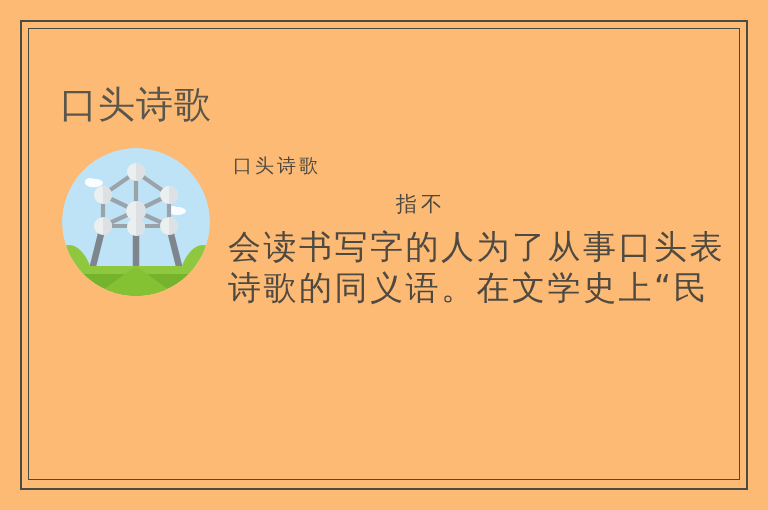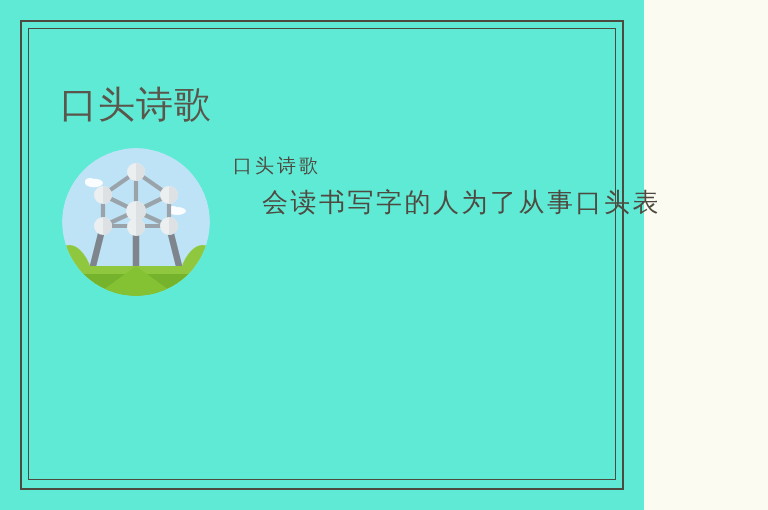--- a/index.html
+++ b/index.html
@@ -9,23 +9,23 @@
   body {
     width: 768px;
     height: 510px;
     background: #fbfbf2;
     font-family: "Liberation Sans", sans-serif;
     overflow: hidden;
   }
 
   .page {
     position: relative;
-    width: 644px;
+    width: 768px;
     height: 510px;
-    background: #5eead4;
+    background: #fdba74;
     box-sizing: border-box;
   }
 
   
   .frame-outer {
     position: absolute;
     left: 20px;
     top: 20px;
     right: 20px;
     bottom: 20px;
@@ -99,25 +99,24 @@
     letter-spacing: 3px;
     padding-left: 5px;
   }
   .hw-line.indent {
     font-size: 21px;
     line-height: 44px;
     letter-spacing: 4px;
     padding-left: 168px;
   }
   .hw-line.big {
-    font-size: 26px;
+    font-size: 33px;
     line-height: 41px;
     letter-spacing: 2.5px;
     padding-left: 0px;
-    margin-left: 34px;
   }
 </style>
 </head>
 <body>
 
 <div class="page">
 
   <div class="frame-outer"></div>
   <div class="frame-inner"></div>
 
@@ -184,17 +183,19 @@
           <rect x="0" y="118" width="148" height="36" fill="#8fc73f"></rect>
 
           <path d="M0 150 L0 126 L148 126 L148 150 Z" fill="#76b32c"></path>
           <path d="M74 118 L118 150 L30 150 Z" fill="#84c234"></path>
         </g>
       </svg>
     </div>
 
     <div class="body-text">
       <div class="hw-line small">口头诗歌</div>
+      <div class="hw-line indent">指不</div>
       <div class="hw-line big">会读书写字的人为了从事口头表</div>
+      <div class="hw-line big">诗歌的同义语。在文学史上“民</div>
     </div>
 
   </div>
 </div>
 
 </body></html>

